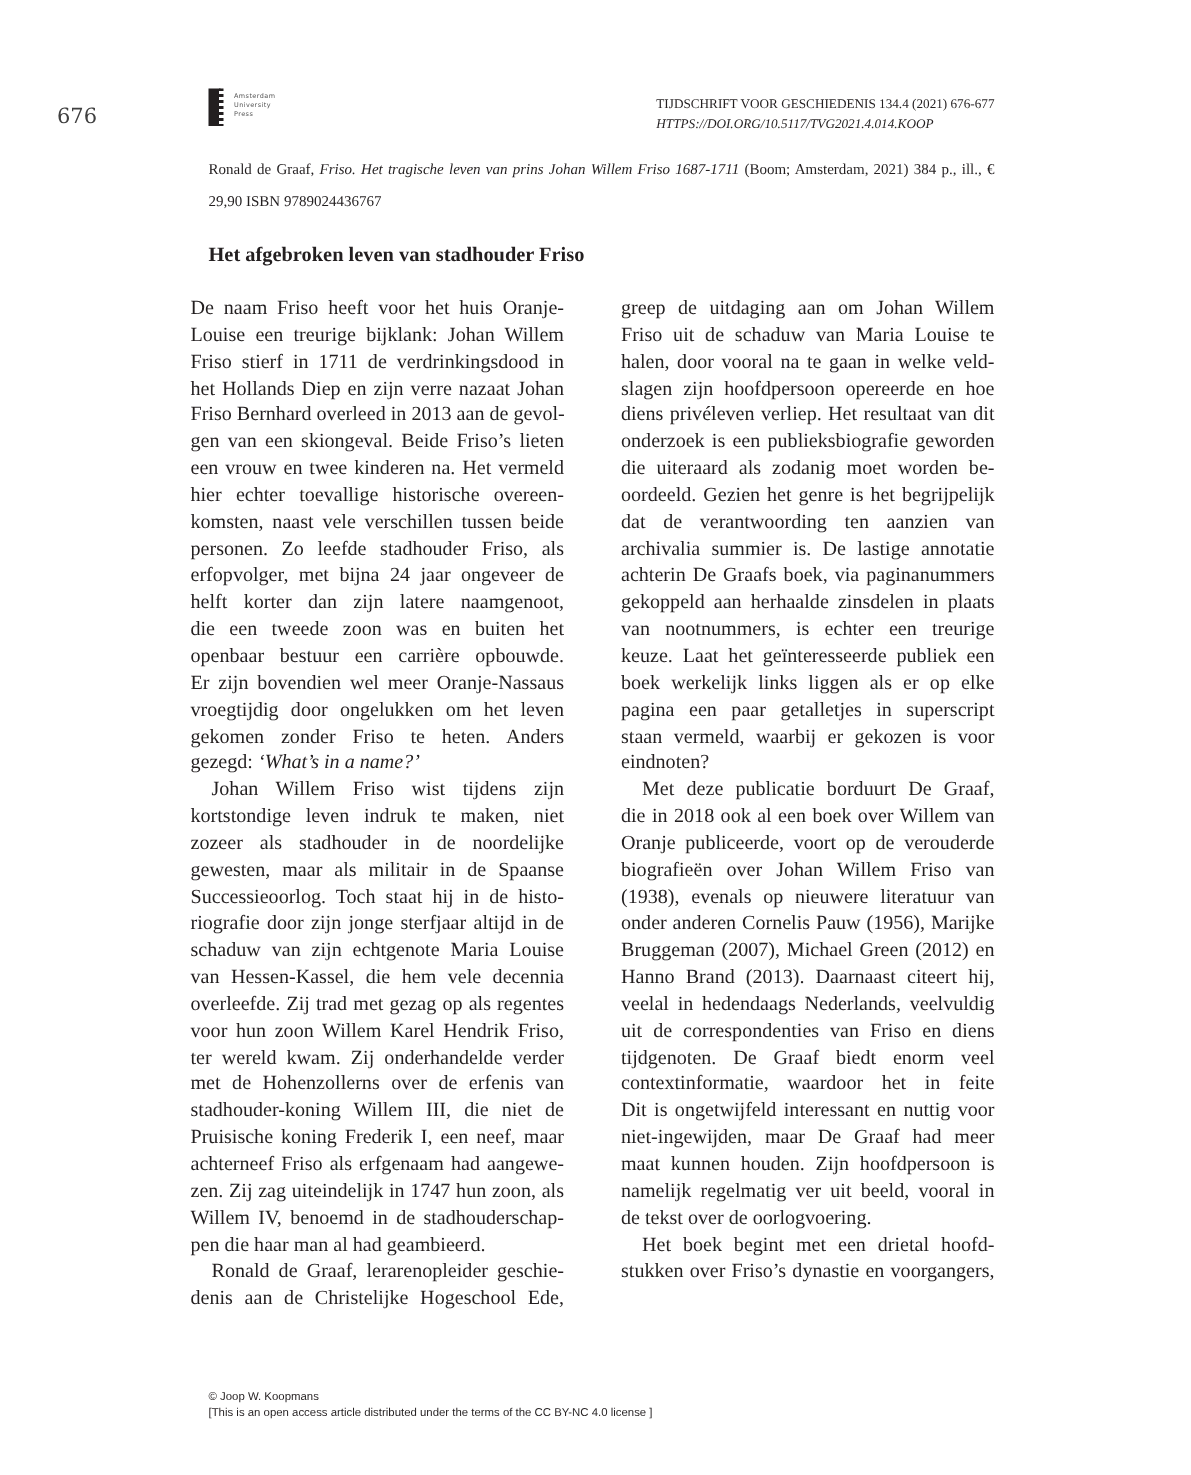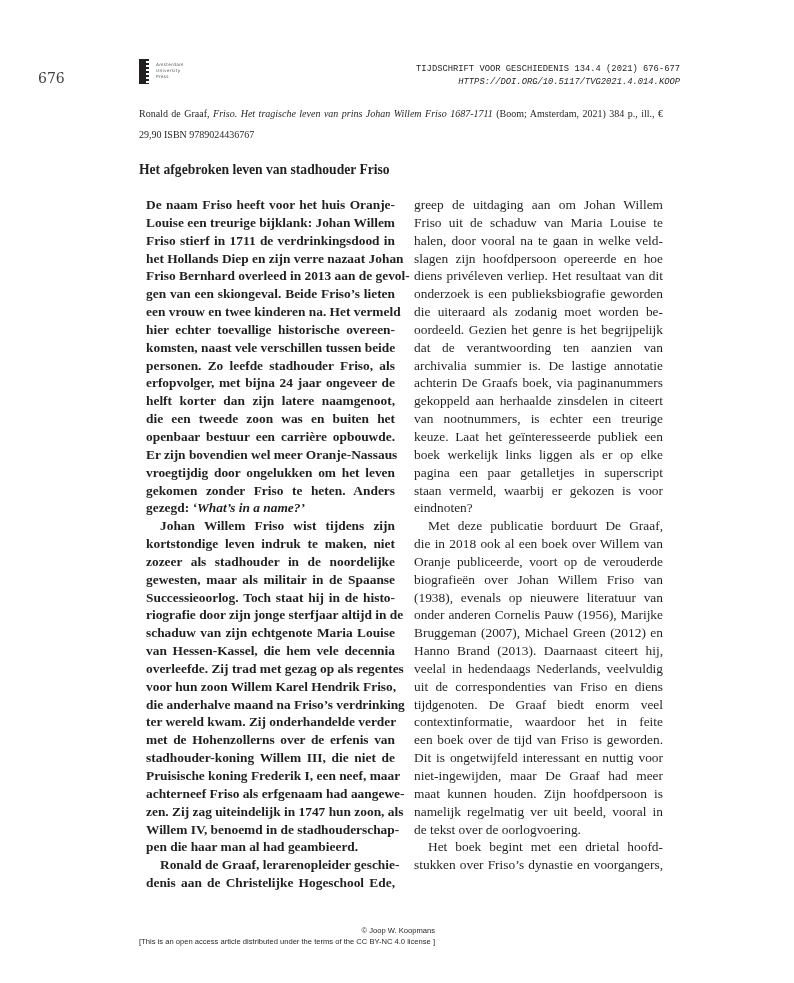--- a/index.html
+++ b/index.html
@@ -3,33 +3,33 @@
   <meta charset="utf-8">
   <style>
     html, body { margin: 0; padding: 0; background: #ffffff; }
     body { width: 794px; height: 983px; position: relative; overflow: hidden; color: #231f20; }
     .page-number { position: absolute; left: 38px; top: 70px; font-family: "DejaVu Serif", serif; font-size: 14px; color: #404040; }
     .logo { position: absolute; left: 139px; top: 59px; display: flex; align-items: flex-start; }
     .logo-bar { width: 8px; height: 25px; background: #231f20; position: relative; }
     .logo-bar::before { content: ""; position: absolute; right: -2px; top: 0; bottom: 0; width: 3px;
       background: repeating-linear-gradient(to bottom, #231f20 0 2px, #fff 2px 4px); }
     .logo-text { margin-left: 9px; font-family: "DejaVu Sans", sans-serif; font-size: 4.3px; line-height: 6.2px; color: #555; letter-spacing: 0.3px; margin-top: 3px; }
-    .journal-head { position: absolute; right: 114px; top: 63px; text-align: right; font-family: Liberation Mono, monospace; font-size: 8.8px; line-height: 12.5px; color: #231f20; }
+    .journal-head { position: absolute; right: 131px; top: 63px; font-family: Liberation Serif, serif; font-size: 8.8px; line-height: 12.5px; color: #231f20; }
     .journal-head .doi { font-style: italic; }
     .citation { position: absolute; left: 139px; top: 104px; width: 524px; font-family: "Liberation Serif", serif; font-size: 10px; line-height: 20.5px; text-align: justify; }
     .citation .it { font-style: italic; }
     .review-title { position: absolute; left: 139px; top: 162px; font-family: "Liberation Serif", serif; font-weight: bold; font-size: 13.6px; }
     .col { position: absolute; top: 196px; width: 249px; font-family: "Liberation Serif", serif; font-size: 13.4px; line-height: 17.85px; text-align: justify; text-align-last: justify; }
-    .col-left { left: 146px; font-weight: bold; }
+    .col-left { left: 127px; }
     .col-right { left: 414px; }
     .line { display: block; white-space: nowrap; text-align: justify; text-align-last: justify; }
     .line.last { text-align-last: left; }
     .indent { padding-left: 14px; }
     .it { font-style: italic; }
-    .footer { position: absolute; left: 139px; top: 926px; font-family: "Liberation Sans", sans-serif; font-size: 7.6px; line-height: 10.5px; color: #231f20; text-align: right; }
+    .footer { position: absolute; left: 139px; top: 926px; font-family: "Liberation Sans", sans-serif; font-size: 7.6px; line-height: 10.5px; color: #231f20; }
   </style>
 </head>
 <body>
 
 <div class="page-number">676</div>
 
 <div class="logo">
   <div class="logo-bar"></div>
   <div class="logo-text">
     <div>Amsterdam</div>
@@ -71,21 +71,20 @@
     <span class="line indent"><span>Johan Willem Friso wist tijdens zijn</span></span>
     <span class="line"><span>kortstondige leven indruk te maken, niet</span></span>
     <span class="line"><span>zozeer als stadhouder in de noordelijke</span></span>
     <span class="line"><span>gewesten, maar als militair in de Spaanse</span></span>
     <span class="line"><span>Successieoorlog. Toch staat hij in de histo-</span></span>
     <span class="line"><span>riografie door zijn jonge sterfjaar altijd in de</span></span>
     <span class="line"><span>schaduw van zijn echtgenote Maria Louise</span></span>
     <span class="line"><span>van Hessen-Kassel, die hem vele decennia</span></span>
     <span class="line"><span>overleefde. Zij trad met gezag op als regentes</span></span>
     <span class="line"><span>voor hun zoon Willem Karel Hendrik Friso,</span></span>
-    <span class="line"><span>die anderhalve maand na Friso’s verdrinking</span></span>
     <span class="line"><span>ter wereld kwam. Zij onderhandelde verder</span></span>
     <span class="line"><span>met de Hohenzollerns over de erfenis van</span></span>
     <span class="line"><span>stadhouder-koning Willem III, die niet de</span></span>
     <span class="line"><span>Pruisische koning Frederik I, een neef, maar</span></span>
     <span class="line"><span>achterneef Friso als erfgenaam had aangewe-</span></span>
     <span class="line"><span>zen. Zij zag uiteindelijk in 1747 hun zoon, als</span></span>
     <span class="line"><span>Willem IV, benoemd in de stadhouderschap-</span></span>
     <span class="line last"><span>pen die haar man al had geambieerd.</span></span>
     <span class="line indent"><span>Ronald de Graaf, lerarenopleider geschie-</span></span>
     <span class="line"><span>denis aan de Christelijke Hogeschool Ede,</span></span>
@@ -95,40 +94,39 @@
     <span class="line"><span>Friso uit de schaduw van Maria Louise te</span></span>
     <span class="line"><span>halen, door vooral na te gaan in welke veld-</span></span>
     <span class="line"><span>slagen zijn hoofdpersoon opereerde en hoe</span></span>
     <span class="line"><span>diens privéleven verliep. Het resultaat van dit</span></span>
     <span class="line"><span>onderzoek is een publieksbiografie geworden</span></span>
     <span class="line"><span>die uiteraard als zodanig moet worden be-</span></span>
     <span class="line"><span>oordeeld. Gezien het genre is het begrijpelijk</span></span>
     <span class="line"><span>dat de verantwoording ten aanzien van</span></span>
     <span class="line"><span>archivalia summier is. De lastige annotatie</span></span>
     <span class="line"><span>achterin De Graafs boek, via paginanummers</span></span>
-    <span class="line"><span>gekoppeld aan herhaalde zinsdelen in citeert</span></span>
+    <span class="line"><span>gekoppeld aan herhaalde zinsdelen in plaats</span></span>
     <span class="line"><span>van nootnummers, is echter een treurige</span></span>
     <span class="line"><span>keuze. Laat het geïnteresseerde publiek een</span></span>
     <span class="line"><span>boek werkelijk links liggen als er op elke</span></span>
     <span class="line"><span>pagina een paar getalletjes in superscript</span></span>
     <span class="line"><span>staan vermeld, waarbij er gekozen is voor</span></span>
     <span class="line last"><span>eindnoten?</span></span>
     <span class="line indent"><span>Met deze publicatie borduurt De Graaf,</span></span>
     <span class="line"><span>die in 2018 ook al een boek over Willem van</span></span>
     <span class="line"><span>Oranje publiceerde, voort op de verouderde</span></span>
     <span class="line"><span>biografieën over Johan Willem Friso van</span></span>
     <span class="line"><span>(1938), evenals op nieuwere literatuur van</span></span>
     <span class="line"><span>onder anderen Cornelis Pauw (1956), Marijke</span></span>
     <span class="line"><span>Bruggeman (2007), Michael Green (2012) en</span></span>
     <span class="line"><span>Hanno Brand (2013). Daarnaast citeert hij,</span></span>
     <span class="line"><span>veelal in hedendaags Nederlands, veelvuldig</span></span>
     <span class="line"><span>uit de correspondenties van Friso en diens</span></span>
     <span class="line"><span>tijdgenoten. De Graaf biedt enorm veel</span></span>
     <span class="line"><span>contextinformatie, waardoor het in feite</span></span>
-    <span class="line"><span>een boek over de tijd van Friso is geworden.</span></span>
     <span class="line"><span>Dit is ongetwijfeld interessant en nuttig voor</span></span>
     <span class="line"><span>niet-ingewijden, maar De Graaf had meer</span></span>
     <span class="line"><span>maat kunnen houden. Zijn hoofdpersoon is</span></span>
     <span class="line"><span>namelijk regelmatig ver uit beeld, vooral in</span></span>
     <span class="line last"><span>de tekst over de oorlogvoering.</span></span>
     <span class="line indent"><span>Het boek begint met een drietal hoofd-</span></span>
     <span class="line"><span>stukken over Friso’s dynastie en voorgangers,</span></span>
   </div>
 
 <div class="footer">

